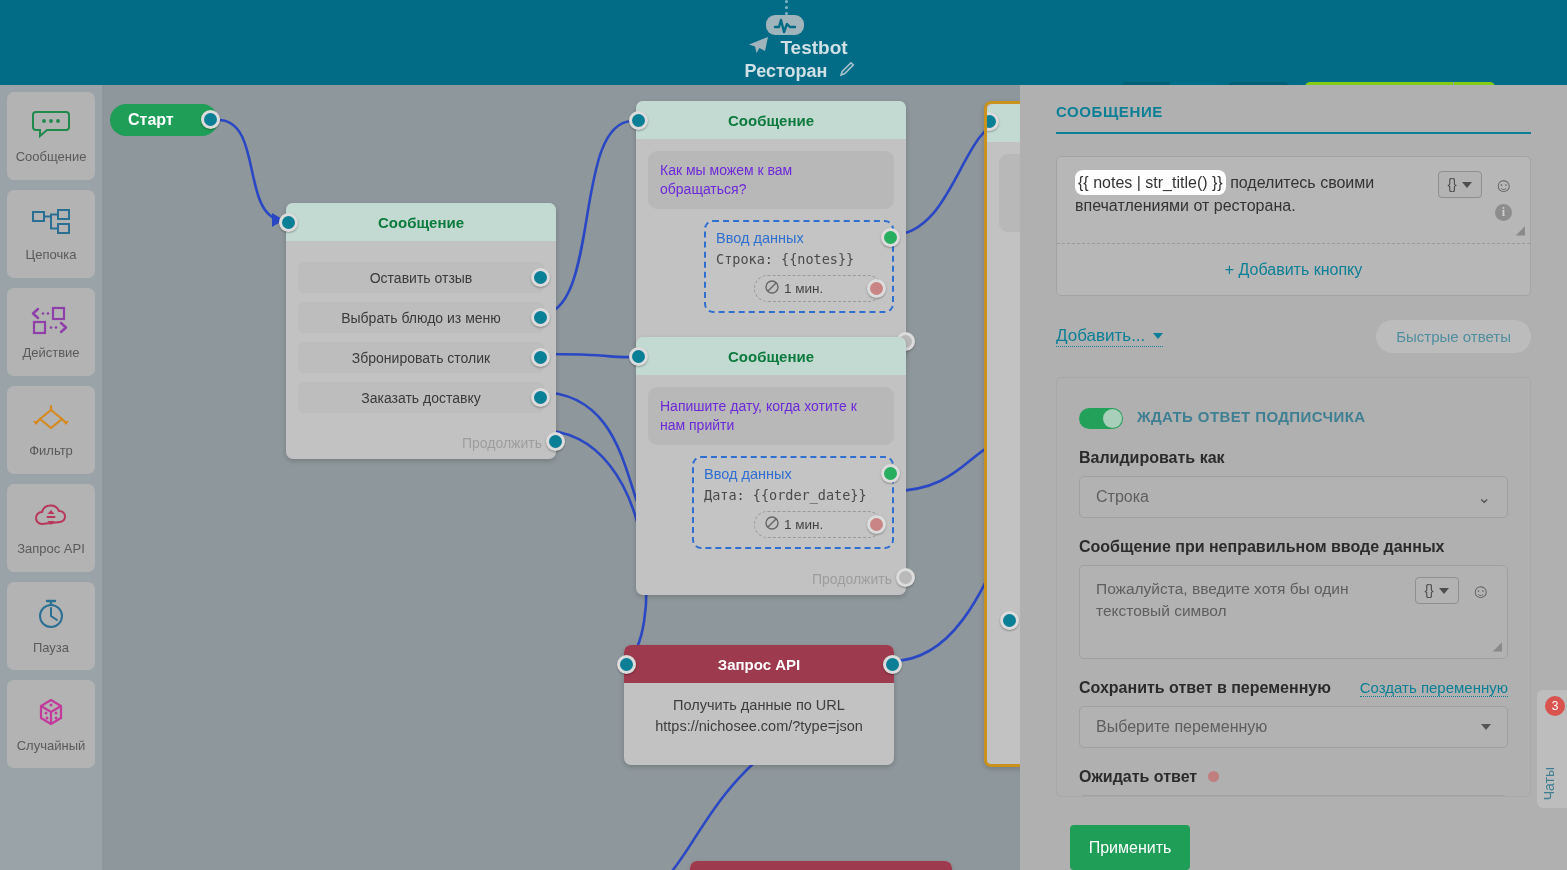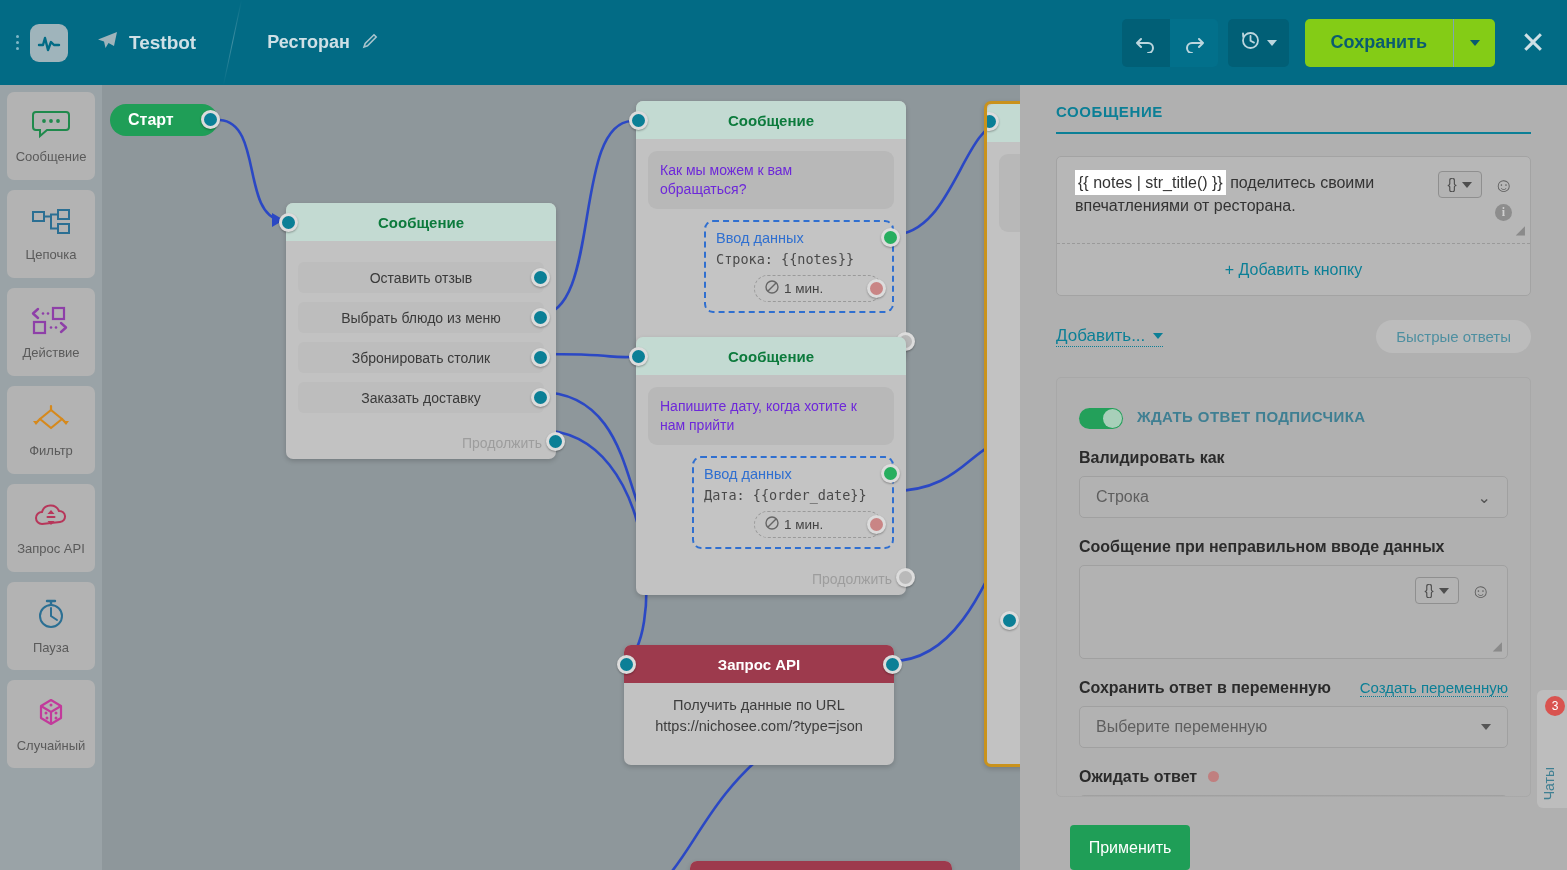--- a/index.html
+++ b/index.html
@@ -9,21 +9,21 @@
     overflow: hidden;
     font-family: "Liberation Sans", sans-serif;
     background: #8e979b;
   }
   #app { position: relative; width: 1567px; height: 870px; overflow: hidden; }
 
   
   #header {
     position: absolute; left: 0; top: 0; width: 1567px; height: 85px;
     background: #026b85;
-    display: flex; align-items: center;
+    display: flex; align-items: center; flex-direction: column;
   }
   .hdr-dots {
     width: 22px; margin-left: 6px;
     display: flex; flex-direction: column; align-items: center; gap: 3px;
   }
   .hdr-dots i { width: 3px; height: 3px; background: #7fb6c6; border-radius: 50%; display: block; }
   .hdr-logo {
     width: 38px; height: 38px; border-radius: 9px; background: #9fb4bb;
     display: flex; align-items: center; justify-content: center; margin-left: 2px;
   }
@@ -129,21 +129,21 @@
 
   
   #panel {
     position: absolute; right: 0; top: 85px; width: 547px; height: 785px;
     background: #b0b0b0; z-index: 20; padding: 0 36px;
   }
   .p-title { padding-top: 18px; font-size: 15px; font-weight: bold; color: #0b7f96; letter-spacing: .6px; }
   .p-rule { margin-top: 12px; height: 2px; background: #0b7f96; }
   .msg-card { margin-top: 22px; background: #b7b7b7; border: 1px solid #a3a3a3; border-radius: 5px; }
   .msg-text { position: relative; min-height: 86px; padding: 14px 120px 14px 18px; font-size: 16px; color: #333; line-height: 1.46; }
-  .hl { background: #ffffff; padding: 4px 3px; }
+  .hl { background: #ffffff; padding: 4px 3px; border-radius: 8px; }
   .mini-tools { position: absolute; right: 16px; top: 14px; display: flex; align-items: center; gap: 12px; }
   .code-btn {
     height: 27px; min-width: 44px; border: 1px solid #8f8f8f; border-radius: 4px;
     display: flex; align-items: center; justify-content: center; gap: 5px;
     font-size: 14px; color: #4e4e4e; background: #b3b3b3; cursor: pointer;
   }
   .emoji-btn { font-size: 20px; color: #5d5d5d; cursor: pointer; line-height: 1; }
   .info-dot {
     position: absolute; right: 18px; bottom: 22px; width: 17px; height: 17px; border-radius: 50%;
     background: #8d8d8d; color: #cfcfcf; font-size: 12px; font-weight: bold;
@@ -526,20 +526,21 @@
       </div>
 
       <div class="f-label">Валидировать как</div>
       <div class="f-select">
         <span>Строка</span>
         <span>⌄</span>
       </div>
 
       <div class="f-label">Сообщение при неправильном вводе данных</div>
       <div class="f-area">
+        <span>Пожалуйста, введите хотя бы один текстовый символ</span>
         <div class="mini-tools" style="top:11px;">
           <div class="code-btn">
             <span>{}</span>
             <span class="caret-d"></span>
           </div>
           <div class="emoji-btn">☺</div>
         </div>
         <div class="resize-grip">◢</div>
       </div>
 

